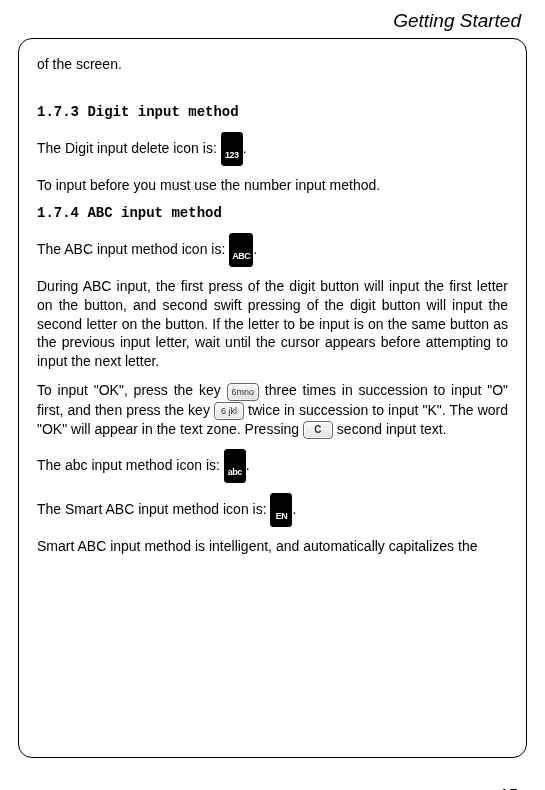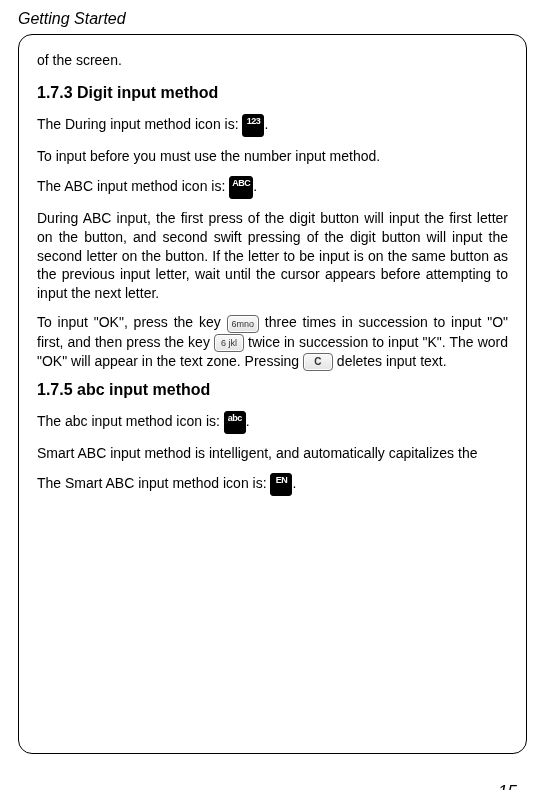--- a/index.html
+++ b/index.html
@@ -1,68 +1,68 @@
 <!DOCTYPE html>
 <html><head>
 <meta charset="utf-8">
 <style>
   * { margin: 0; padding: 0; box-sizing: border-box; }
   html, body { width: 545px; height: 790px; background: #fff; font-family: Arial, Helvetica, sans-serif; color: #000; }
   .page { width: 545px; height: 790px; position: relative; padding: 10px 18px 0 18px; }
-  .header { font-style: italic; font-size: 16px; margin: 0 6px 6px 0; }
+  .header { text-align: right; font-style: italic; font-size: 19px; margin: 0 6px 6px 0; }
   .frame { border: 1.5px solid #000; border-radius: 14px; padding: 16px 18px 20px 18px; height: 720px; }
-  .frag { font-size: 14px; margin-bottom: 14px; }
-  h2 { font-size: 16px; font-weight: bold; margin: 2px 0 12px 0; }
+  .frag { font-size: 14px; margin-bottom: 30px; }
+  h2 { font-size: 14px; font-weight: bold; margin: 2px 0 12px 0; font-family: Liberation Mono, monospace; }
   p { font-size: 14px; line-height: 1.35; margin-bottom: 10px; text-align: justify; }
-  .icon-box { display: inline-block; vertical-align: middle; border: 1px solid #000; border-radius: 3px; height: 23px; padding: 0 2px; font-size: 9px; line-height: 13px; font-weight: bold; background: #fff; letter-spacing: -0.5px; min-width: 22px; text-align: center; }
+  .icon-box { display: inline-block; vertical-align: middle; border: 1px solid #000; border-radius: 3px; height: 32px; padding: 16px 2px; font-size: 9px; line-height: 13px; font-weight: bold; background: #fff; letter-spacing: -0.5px; min-width: 22px; text-align: center; }
   .icon-inv { background: #000; color: #fff; }
   .key-box { display: inline-block; vertical-align: middle; border: 1px solid #666; border-radius: 4px; height: 18px; min-width: 30px; padding: 0 4px; font-size: 9px; line-height: 16px; background: linear-gradient(#f8f8f8,#e4e4e4); text-align: center; color: #333; box-shadow: inset 0 0 0 1px #fff; }
   .key-plain { display: inline-block; vertical-align: middle; border: 1px solid #666; border-radius: 4px; height: 18px; width: 30px; background: linear-gradient(#f8f8f8,#e4e4e4); font-size: 10px; line-height: 16px; text-align: center; font-weight: bold; color: #333; box-shadow: inset 0 0 0 1px #fff; }
   .pgnum { text-align: right; font-style: italic; font-size: 17px; margin-top: 28px; margin-right: 10px; }
 </style>
 </head>
 <body>
 
 <div class="page">
   <div class="header">Getting Started</div>
 
   <div class="frame">
 
     <p class="frag">of the screen.</p>
 
     <h2>1.7.3 Digit input method</h2>
     <p>
-      <span>The During input method icon is: </span>
+      <span>The Digit input delete icon is: </span>
       <span class="icon-box icon-inv">123</span><span>.</span>
     </p>
     <p>To input before you must use the number input method.</p>
 
+    <h2>1.7.4 ABC input method</h2>
     <p>
       <span>The ABC input method icon is: </span>
       <span class="icon-box icon-inv">ABC</span><span>.</span>
     </p>
     <p>During ABC input, the first press of the digit button will input the first letter on the button, and second swift pressing of the digit button will input the second letter on the button. If the letter to be input is on the same button as the previous input letter, wait until the cursor appears before attempting to input the next letter.</p>
     <p>
       <span>To input "OK", press the key </span>
       <span class="key-box">6mno</span>
       <span> three times in succession to input "O" first, and then press the key </span>
       <span class="key-box">6 jkl</span>
       <span>  twice in succession to input "K". The word "OK" will appear in the text zone. Pressing </span>
       <span class="key-plain">C</span>
-      <span> deletes input text.</span>
+      <span> second input text.</span>
     </p>
 
-    <h2>1.7.5 abc input method</h2>
     <p>
       <span>The abc input method icon is: </span>
       <span class="icon-box icon-inv">abc</span><span>.</span>
     </p>
 
-    <p>Smart ABC input method is intelligent, and automatically capitalizes the</p>
     <p>
       <span>The Smart ABC input method icon is: </span>
       <span class="icon-box icon-inv">EN</span><span>.</span>
     </p>
+    <p>Smart ABC input method is intelligent, and automatically capitalizes the</p>
 
   </div>
 
   <div class="pgnum">15</div>
 </div>
 
 </body></html>

